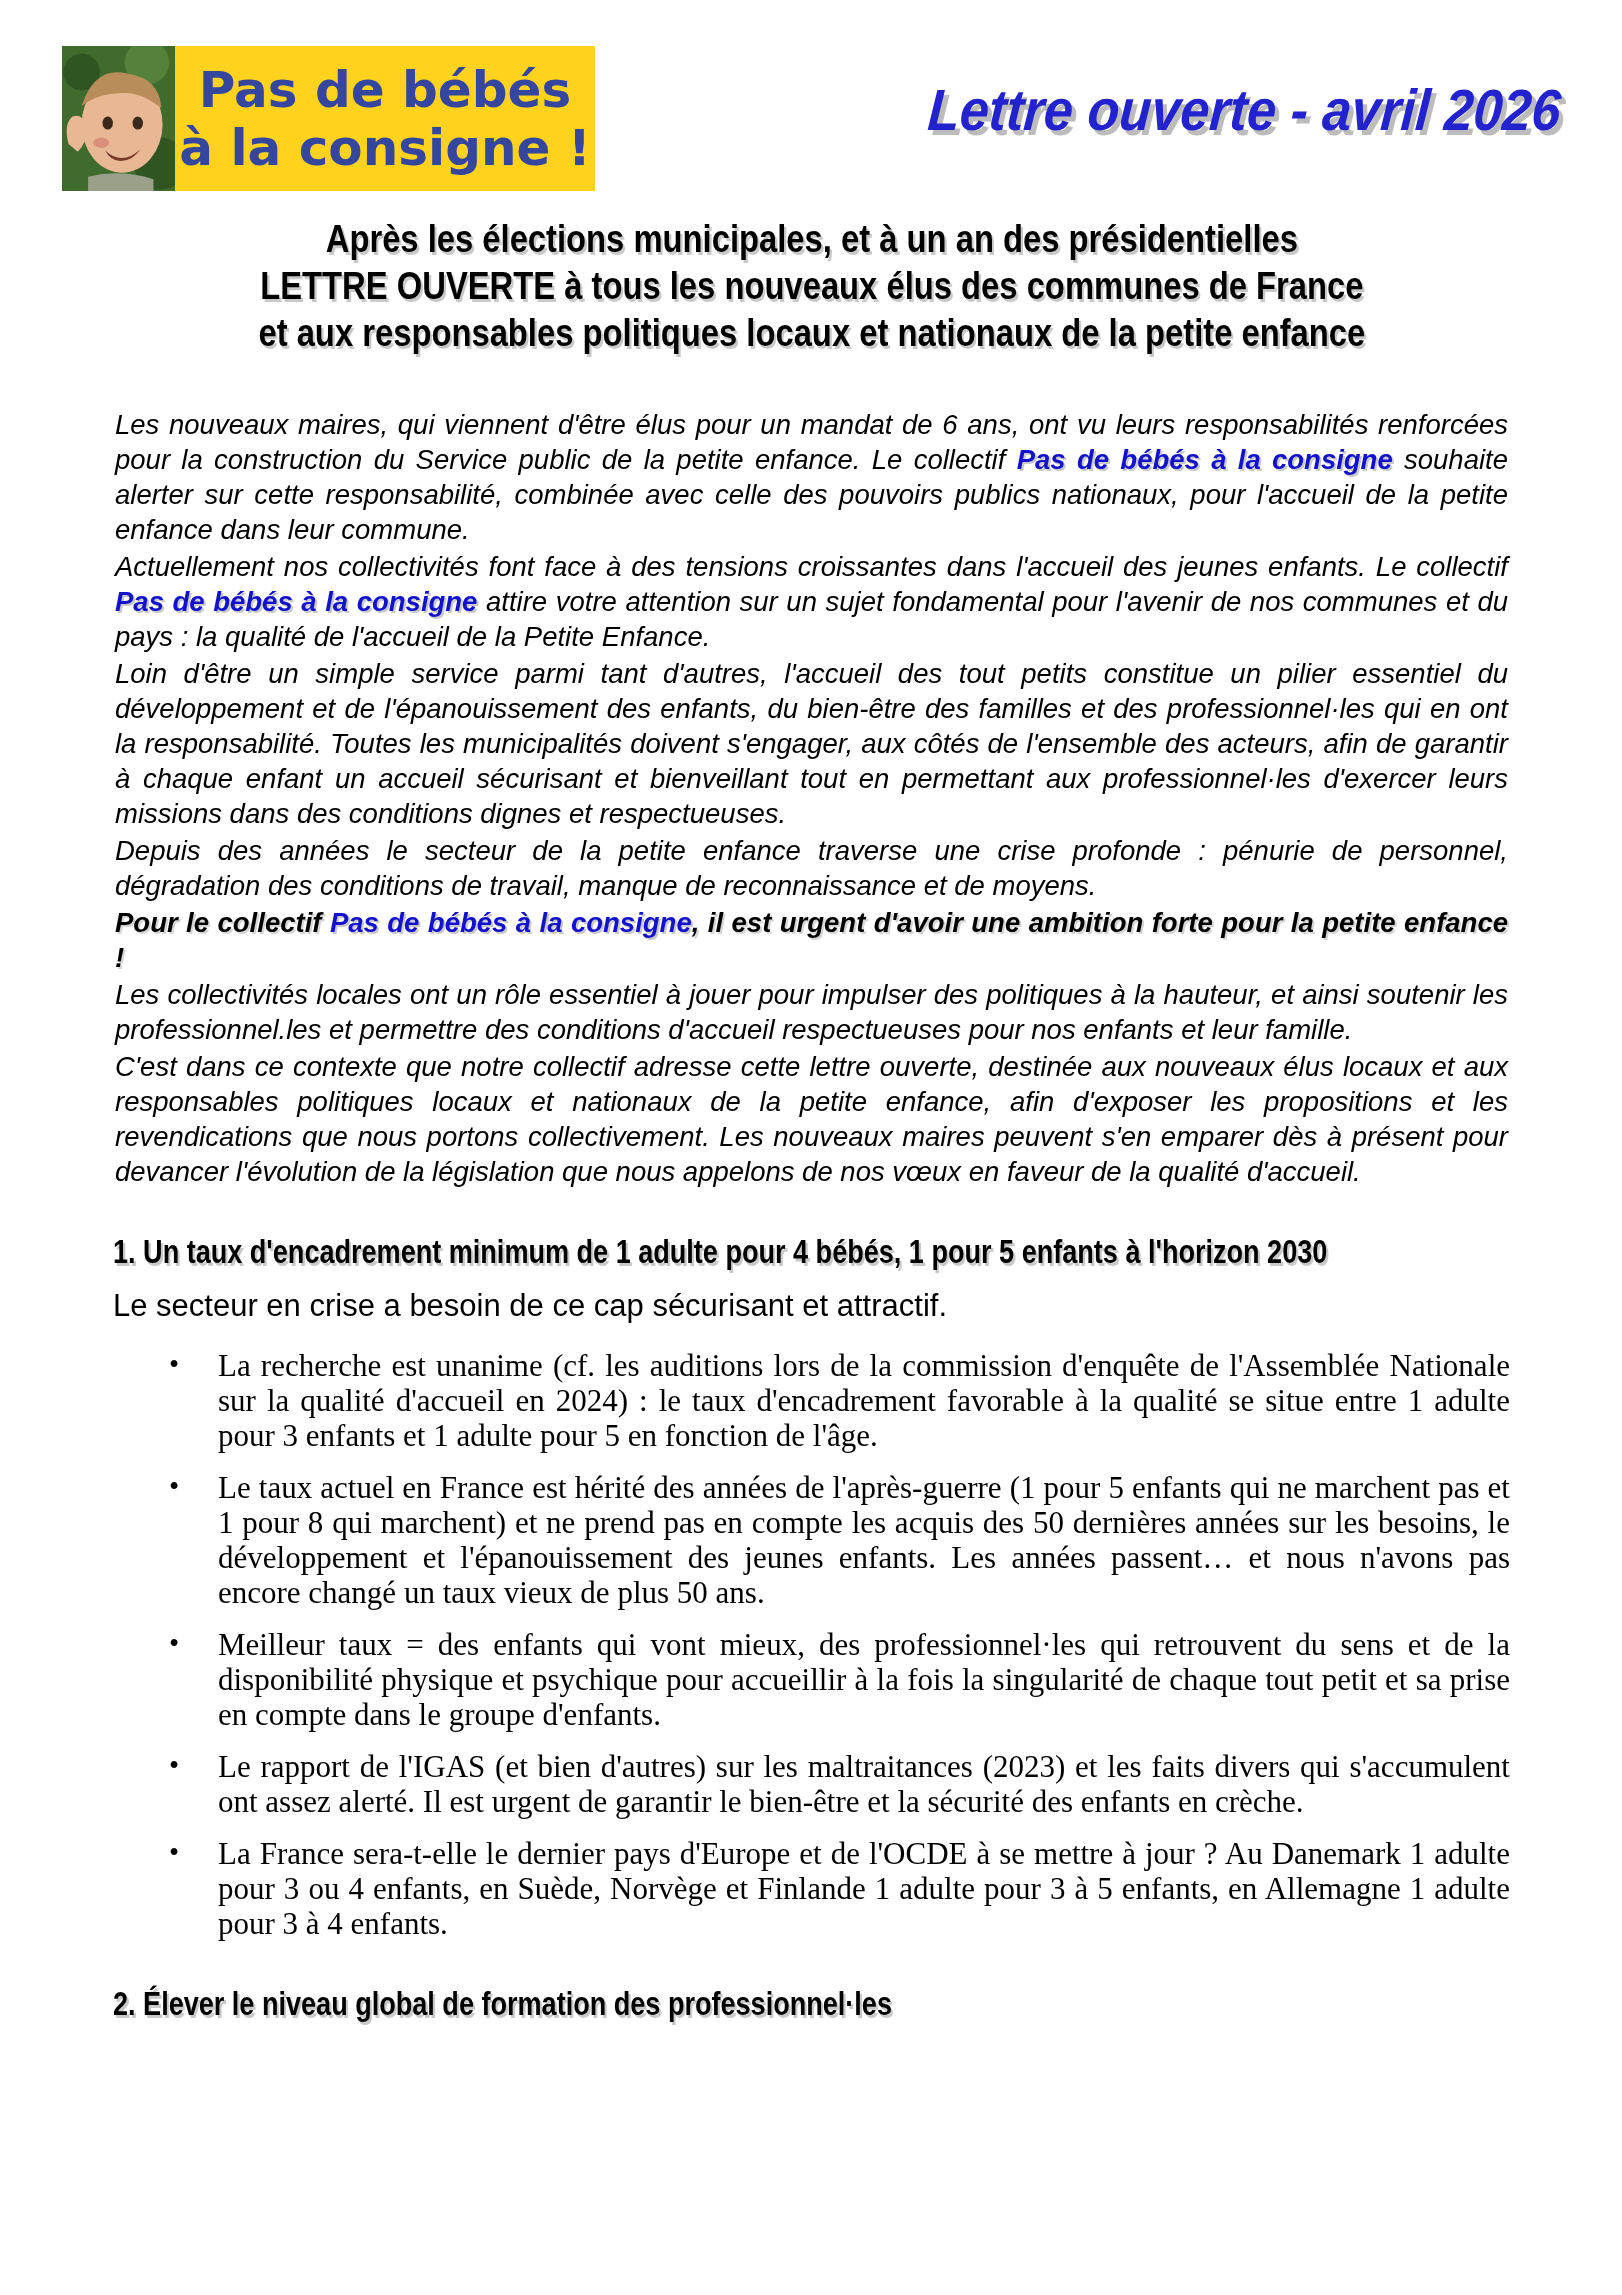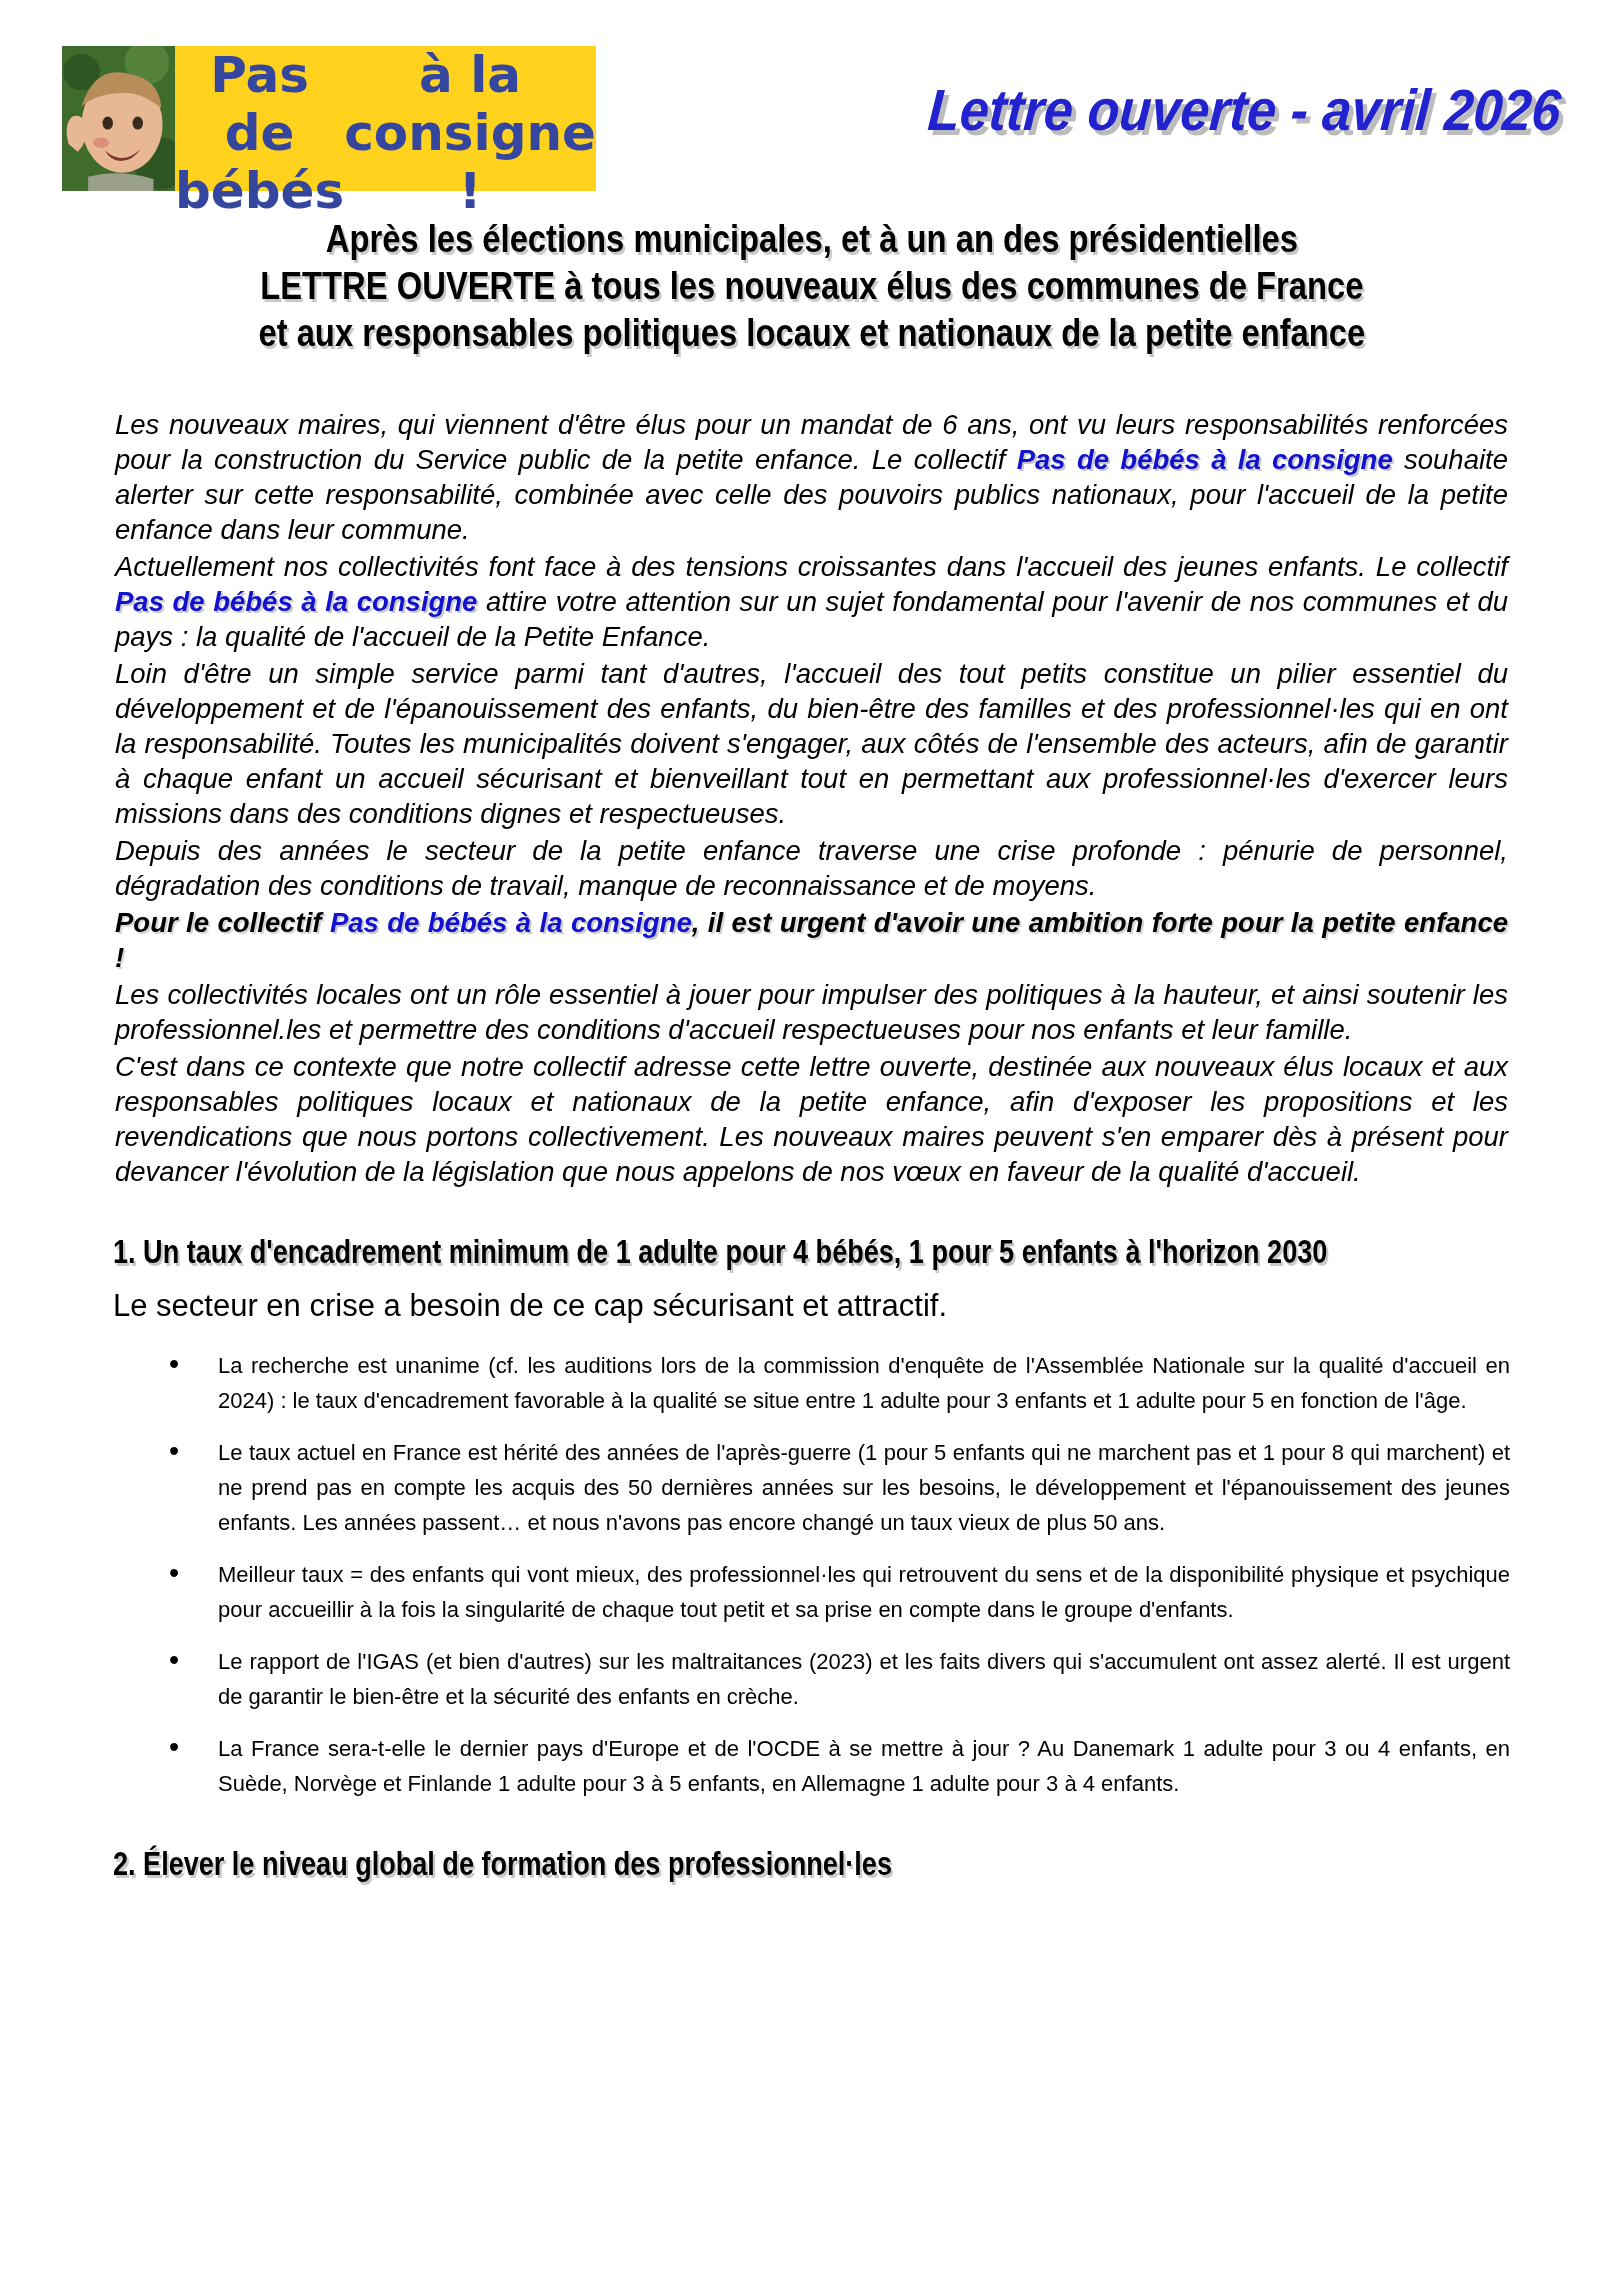--- a/index.html
+++ b/index.html
@@ -10,21 +10,21 @@
   }
   .page{width:1623px;height:2295px;overflow:hidden;box-sizing:border-box;padding:46px 113px 0;}
 
   
   .header{display:flex;justify-content:space-between;align-items:center;margin:0 -51px;}
   .logo{display:flex;width:533px;height:145px;flex:none;}
   .logo-photo{width:113px;height:145px;flex:none;}
   .logo-photo svg{display:block;width:100%;height:100%;}
   .logo-text{
     flex:1;background:#FFD21E;color:#35469E;
-    display:flex;flex-direction:row;justify-content:center;text-align:center;
+    display:flex;flex-direction:column;justify-content:center;text-align:center;
     font-weight:bold;font-size:50px;line-height:58px;letter-spacing:0;
     font-family:"DejaVu Sans","Liberation Sans",sans-serif;
   }
   .banner{
     font-size:58px;font-weight:bold;font-style:italic;color:#2222CF;
     text-shadow:5.2px 4.6px 0 #bcbcbc;
     transform:skewX(-4deg) scaleX(0.9);transform-origin:right center;
     white-space:nowrap;margin-top:-18.3px;
   }
 
@@ -38,21 +38,21 @@
   #intro{margin-top:51px;font-size:27.5px;line-height:35px;font-style:italic;text-align:justify;}
   .para{margin:2px;}
   .para-bold{font-weight:bold;text-shadow:2px 2px 0 #d6d6d6;}
   .brand{color:#1212CE;font-weight:bold;text-shadow:2px 2px 0 #c9c9c9;}
 
   
   h2.sec{margin:43px 0 0;font-size:33px;line-height:39px;font-weight:bold;white-space:nowrap;}
   .cxl{display:inline-block;transform:scaleX(0.82);transform-origin:left center;
        text-shadow:2.6px 2.6px 0 #c9c9c9;white-space:nowrap;}
   .lead{margin:17px 0 0;font-size:31px;line-height:35px;}
-  ul.bullets{margin:25px 0 0;padding:0;list-style:none;font-size:22px;line-height:35px;text-align:justify;}
+  ul.bullets{margin:25px 0 0;padding:0;list-style:none;font-size:31px;line-height:35px;text-align:justify;font-family:Liberation Serif, serif;}
   ul.bullets li{position:relative;padding-left:105px;margin-bottom:17px;}
   ul.bullets li::before{content:"\2022";position:absolute;left:56px;top:-1.3px;font-size:29px;}
 </style>
 </head>
 <body>
 
 <div class="page">
 
   <header class="header">
     <div class="logo">

